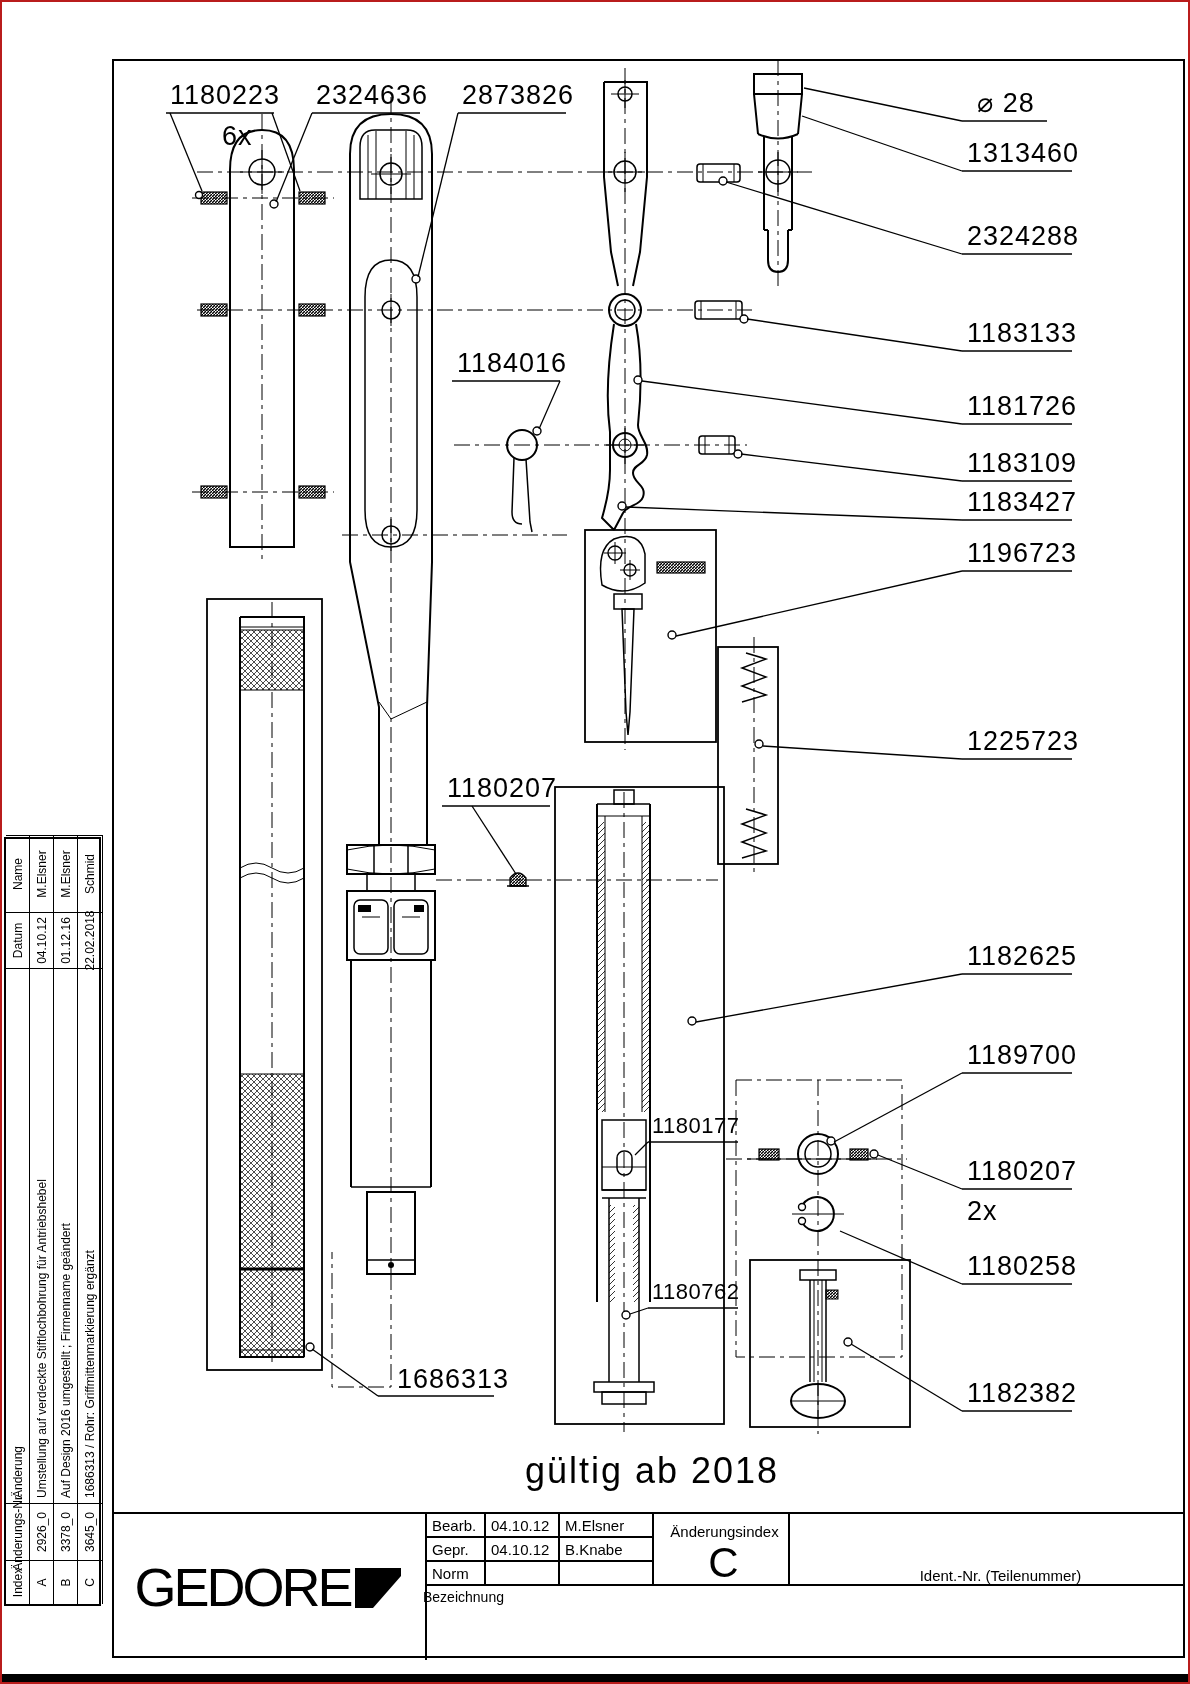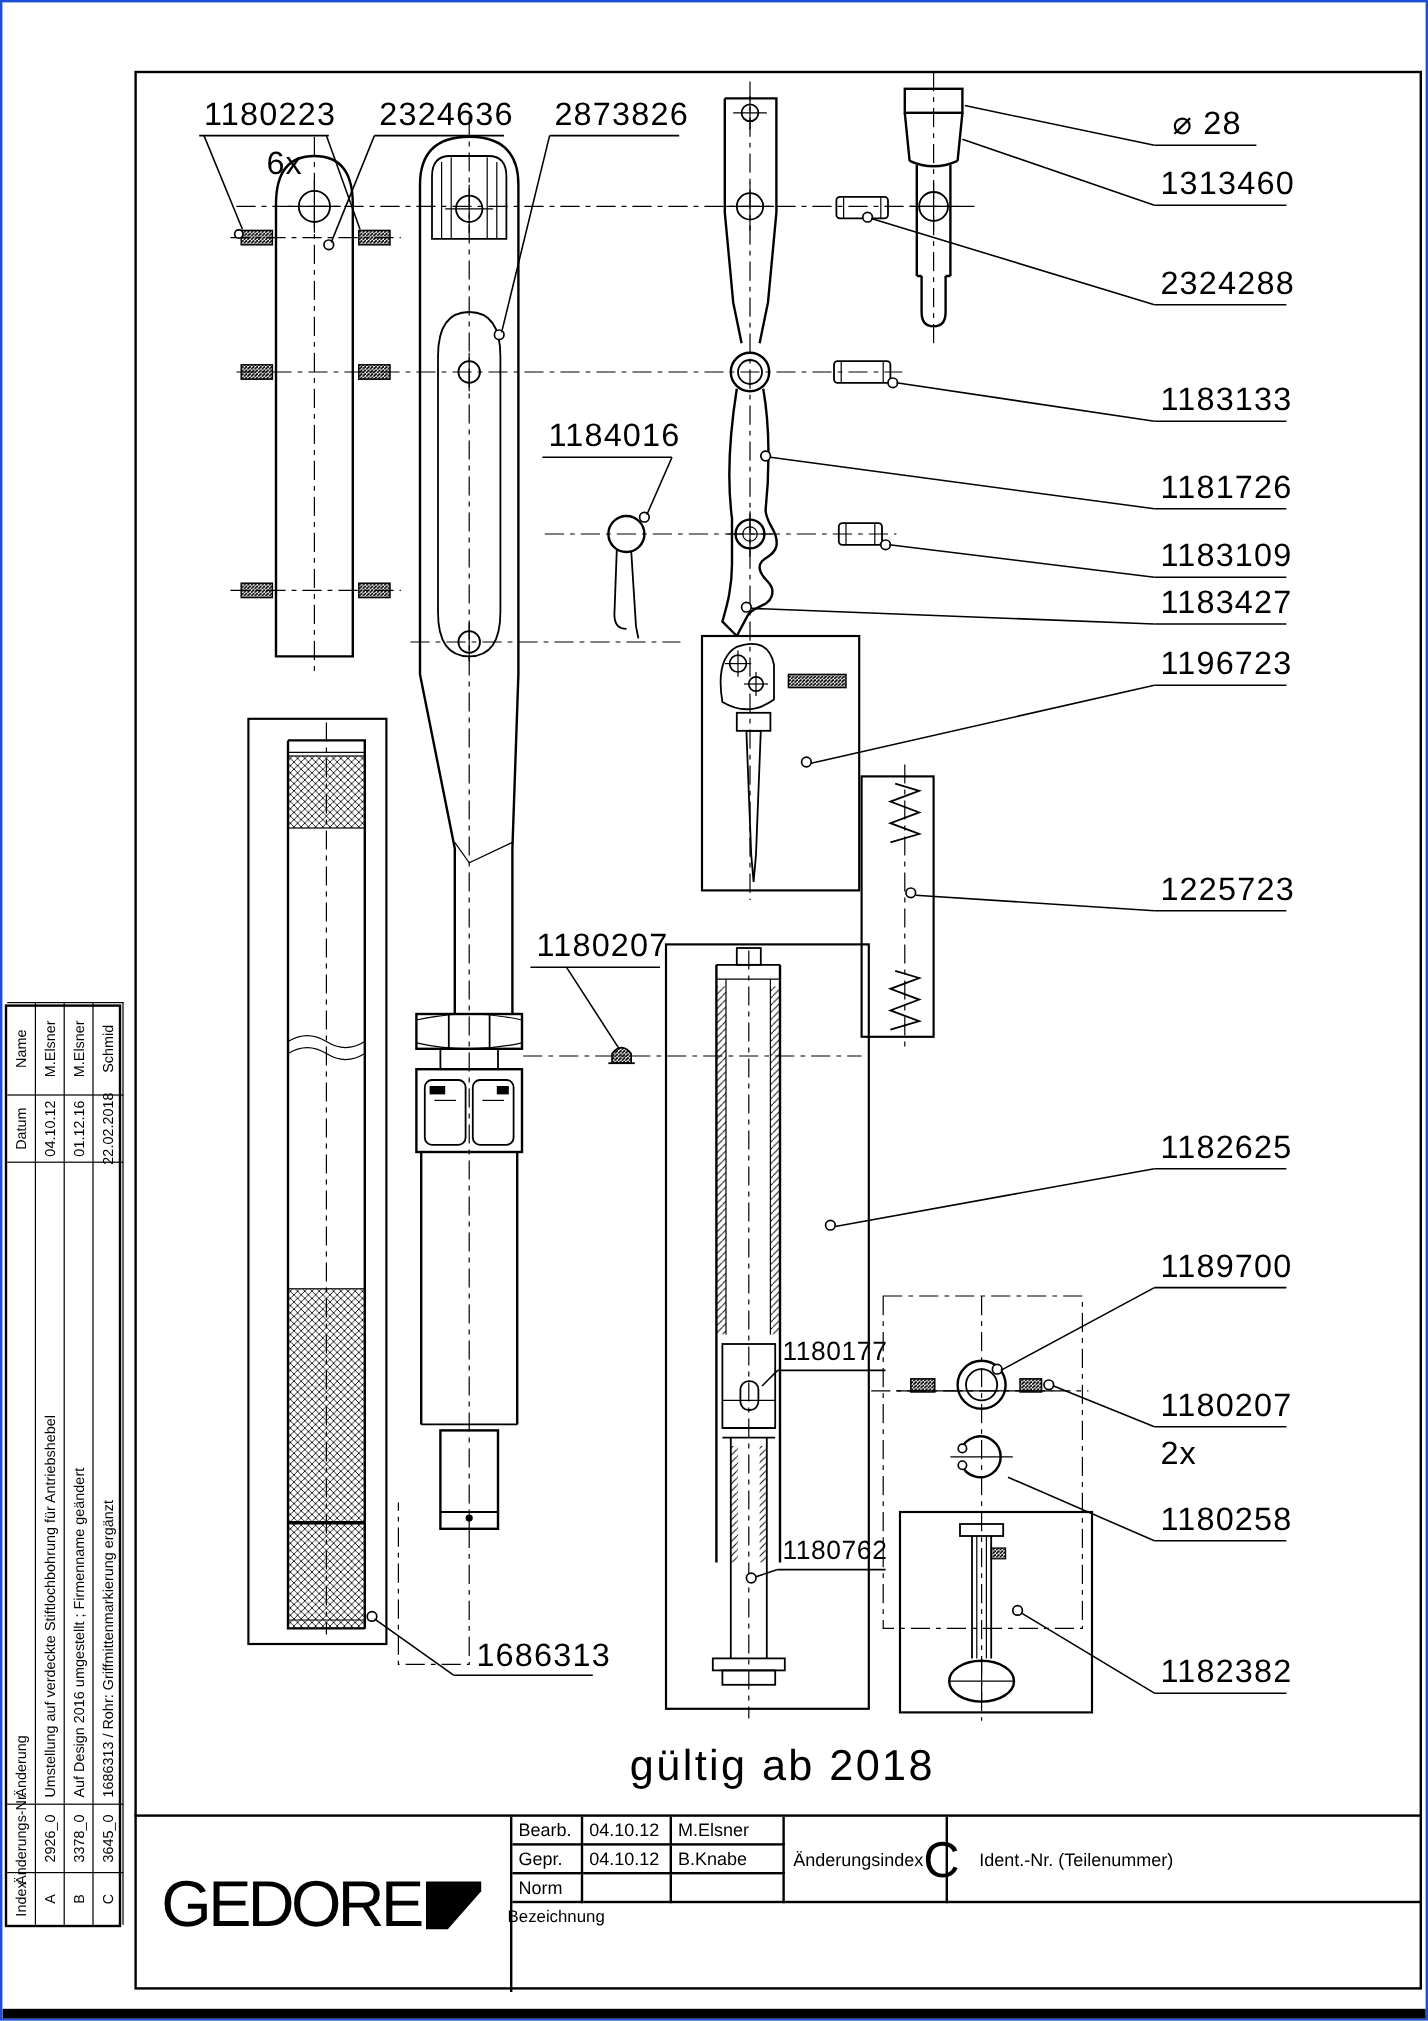--- a/index.html
+++ b/index.html
@@ -1,17 +1,17 @@
 <!DOCTYPE html>
 <html><head>
 <meta charset="utf-8">
 <style>
   html,body{margin:0;padding:0;background:#e8e8e8;}
   .page{position:relative;width:1190px;height:1684px;background:#ffffff;
-        border:2px solid #1d4ed8;box-sizing:border-box;overflow:hidden;
+        border:2px solid #b91c1c;box-sizing:border-box;overflow:hidden;
         font-family:"Liberation Sans","DejaVu Sans",sans-serif;color:#000;}
   
   .frame{position:absolute;left:110px;top:57px;width:1073px;height:1599px;
          border:2.5px solid #000;box-sizing:border-box;}
   .bottom-band{position:absolute;left:0;top:1672px;width:1190px;height:12px;background:#000;}
   
   svg.draw{position:absolute;left:0;top:0;}
   svg.draw text{font-family:"Liberation Sans","DejaVu Sans",sans-serif;font-size:27px;fill:#000;letter-spacing:1px;}
   svg.draw text.small{font-size:22px;letter-spacing:0.5px;}
   .ol{stroke:#000;stroke-width:2;fill:none;}
@@ -30,21 +30,21 @@
   .tb-logo{position:absolute;left:0;top:0;width:315px;height:146px;
            border-right:2.5px solid #000;box-sizing:border-box;
            display:flex;align-items:center;justify-content:center;gap:4px;}
   .gedore-word{font-size:54px;font-weight:normal;letter-spacing:-3px;}
   .tb-grid{position:absolute;left:315px;top:0;width:758px;height:72px;
            display:grid;grid-template-columns:59px 74px 94px 136px 1fr;
            grid-template-rows:24px 24px 24px;}
   .tb-grid>div{border-right:2px solid #000;border-bottom:2px solid #000;
                box-sizing:border-box;font-size:15px;display:flex;align-items:center;
                padding-left:5px;white-space:nowrap;overflow:visible;}
-  .tb-span{grid-row:1/4;flex-direction:row;align-items:flex-start;justify-content:flex-start;}
+  .tb-span{grid-row:1/4;flex-direction:column;align-items:flex-start;justify-content:flex-end;}
   .tb-span .cell-label{font-size:15px;padding:2px 0 0 2px;}
   .ci-value{align-self:center;font-size:42px;line-height:1;margin-top:2px;}
   .ident-value{align-self:center;font-size:34px;letter-spacing:3px;margin-top:4px;}
   .tb-desc{position:absolute;left:303px;top:72px;width:758px;height:74px;box-sizing:border-box;}
   .desc-label{position:absolute;left:8px;top:3px;font-size:14px;}
   .desc-text{position:absolute;left:22px;top:26px;font-size:31px;white-space:nowrap;letter-spacing:1px;}
   
   .rev-wrap{position:absolute;left:2px;top:835px;width:97px;height:769px;}
   .rev{width:769px;height:97px;transform:translateY(769px) rotate(-90deg);transform-origin:0 0;
        display:grid;grid-template-columns:44px 57px 535px 56px 77px;

